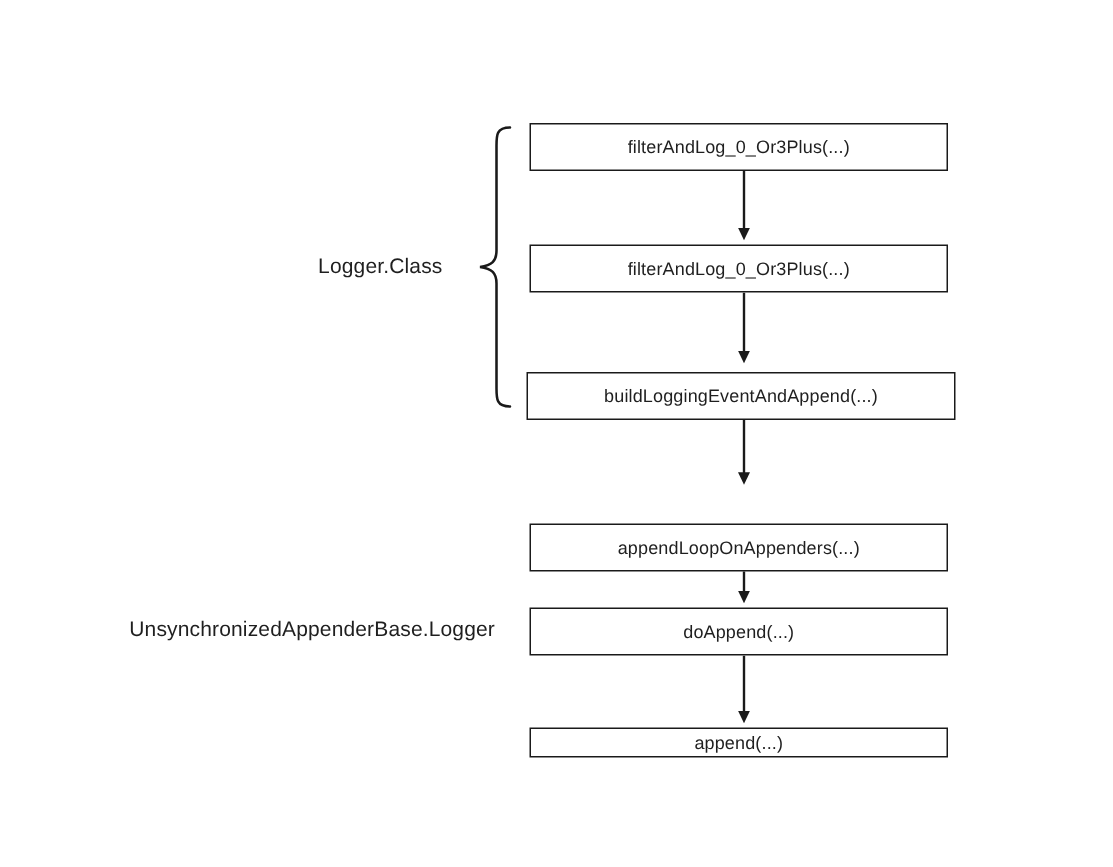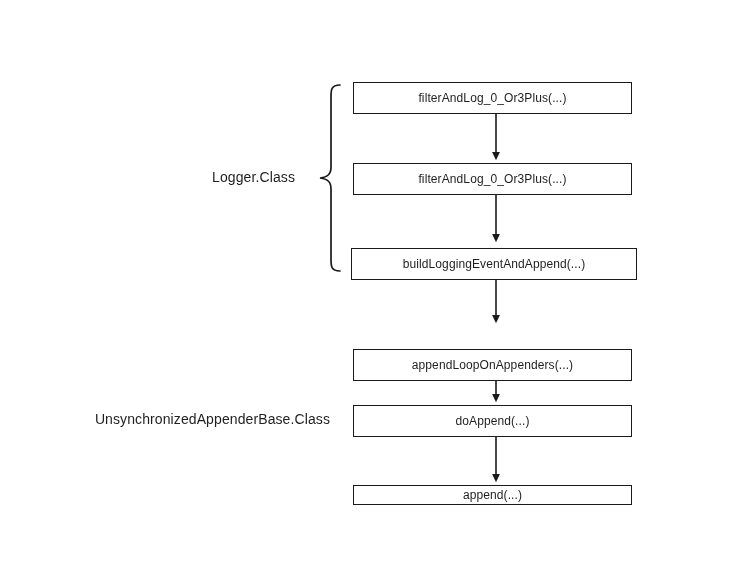--- a/index.html
+++ b/index.html
@@ -71,21 +71,21 @@
     <line x1="496" y1="113" x2="496" y2="156" stroke="#1a1a1a" stroke-width="1.6" marker-end="url(#arrowhead)"></line>
     <line x1="496" y1="195" x2="496" y2="238" stroke="#1a1a1a" stroke-width="1.6" marker-end="url(#arrowhead)"></line>
     <line x1="496" y1="275" x2="496" y2="319" stroke="#1a1a1a" stroke-width="1.6" marker-end="url(#arrowhead)"></line>
     <line x1="496" y1="357" x2="496" y2="398" stroke="#1a1a1a" stroke-width="1.6" marker-end="url(#arrowhead)"></line>
     <line x1="496" y1="437" x2="496" y2="478" stroke="#1a1a1a" stroke-width="1.6" marker-end="url(#arrowhead)"></line>
   </svg>
 
   <div class="class-label" style="right:447px; top:170px;">Logger.Class</div>
 
 
-  <div class="class-label" style="right:412px; top:412px;">UnsynchronizedAppenderBase.Class</div>
+  <div class="class-label" style="right:412px; top:412px;">UnsynchronizedAppenderBase.Logger</div>
 
 
   <div class="node-box" style="left:353px; top:82px; width:279px; height:32px;">filterAndLog_0_Or3Plus(...)</div>
 
   <div class="node-box" style="left:353px; top:163px; width:279px; height:32px;">filterAndLog_0_Or3Plus(...)</div>
 
   <div class="node-box" style="left:351px; top:248px; width:286px; height:32px;">buildLoggingEventAndAppend(...)</div>
 
   <div class="node-box" style="left:353px; top:326px; width:279px; height:32px;margin-top:23px;">appendLoopOnAppenders(...)</div>
 

